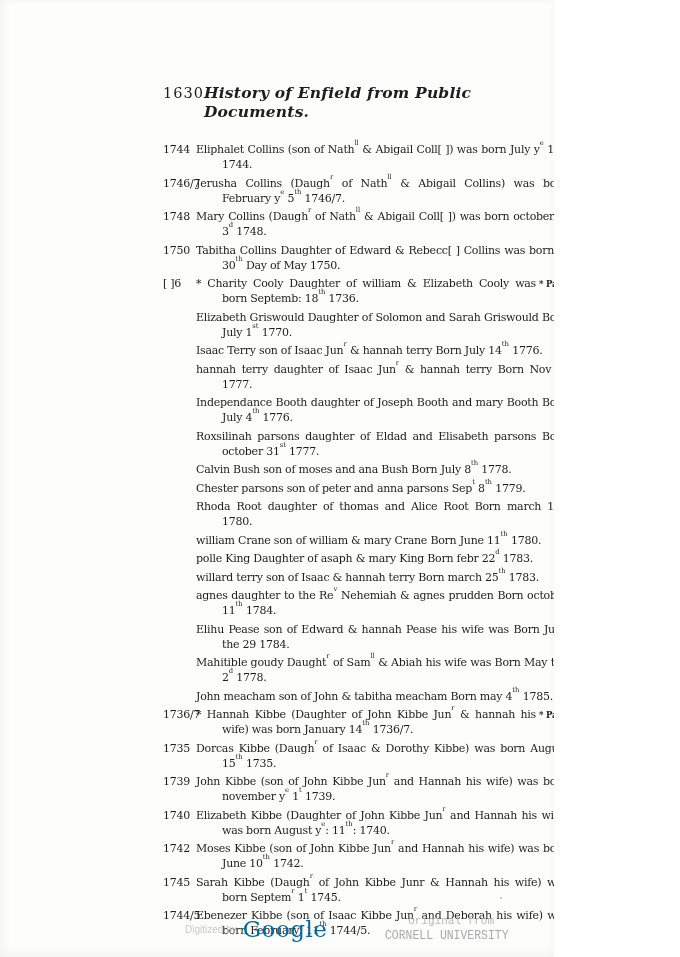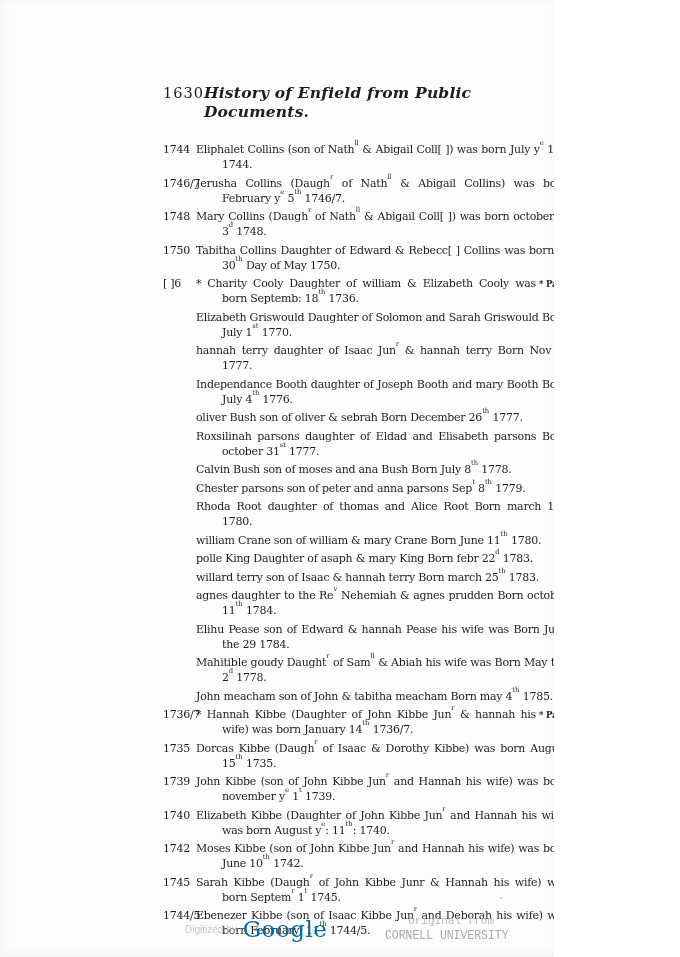--- a/index.html
+++ b/index.html
@@ -149,35 +149,35 @@
       <span class="entry-year">[  ]6</span>
       <span class="margin-note">* Page 24.</span>
       <div class="entry-text">* Charity Cooly Daughter of william &amp; Elizabeth Cooly was born Septemb: 18<sup>th</sup> 1736.</div>
     </div>
 
     <div class="entry">
 
       <div class="entry-text">Elizabeth Griswould Daughter of Solomon and Sarah Griswould Born July 1<sup>st</sup> 1770.</div>
     </div>
 
+    <div class="entry">
+
+      <div class="entry-text">Isaac Terry son of Isaac Jun<sup>r</sup> &amp; hannah terry Born July 14<sup>th</sup> 1776.</div>
+    </div>
 
     <div class="entry">
 
       <div class="entry-text">hannah terry daughter of Isaac Jun<sup>r</sup> &amp; hannah terry Born Nov 3<sup>d</sup> 1777.</div>
     </div>
 
     <div class="entry">
 
       <div class="entry-text">Independance Booth daughter of Joseph Booth and mary Booth Born July 4<sup>th</sup> 1776.</div>
     </div>
 
-    <div class="entry">
-
-      <div class="entry-text">oliver Bush son of oliver &amp; sebrah Born December 26<sup>th</sup> 1777.</div>
-    </div>
 
     <div class="entry">
 
       <div class="entry-text">Roxsilinah parsons daughter of Eldad and Elisabeth parsons Born october 31<sup>st</sup> 1777.</div>
     </div>
 
     <div class="entry">
 
       <div class="entry-text">Calvin Bush son of moses and ana Bush Born July 8<sup>th</sup> 1778.</div>
     </div>

